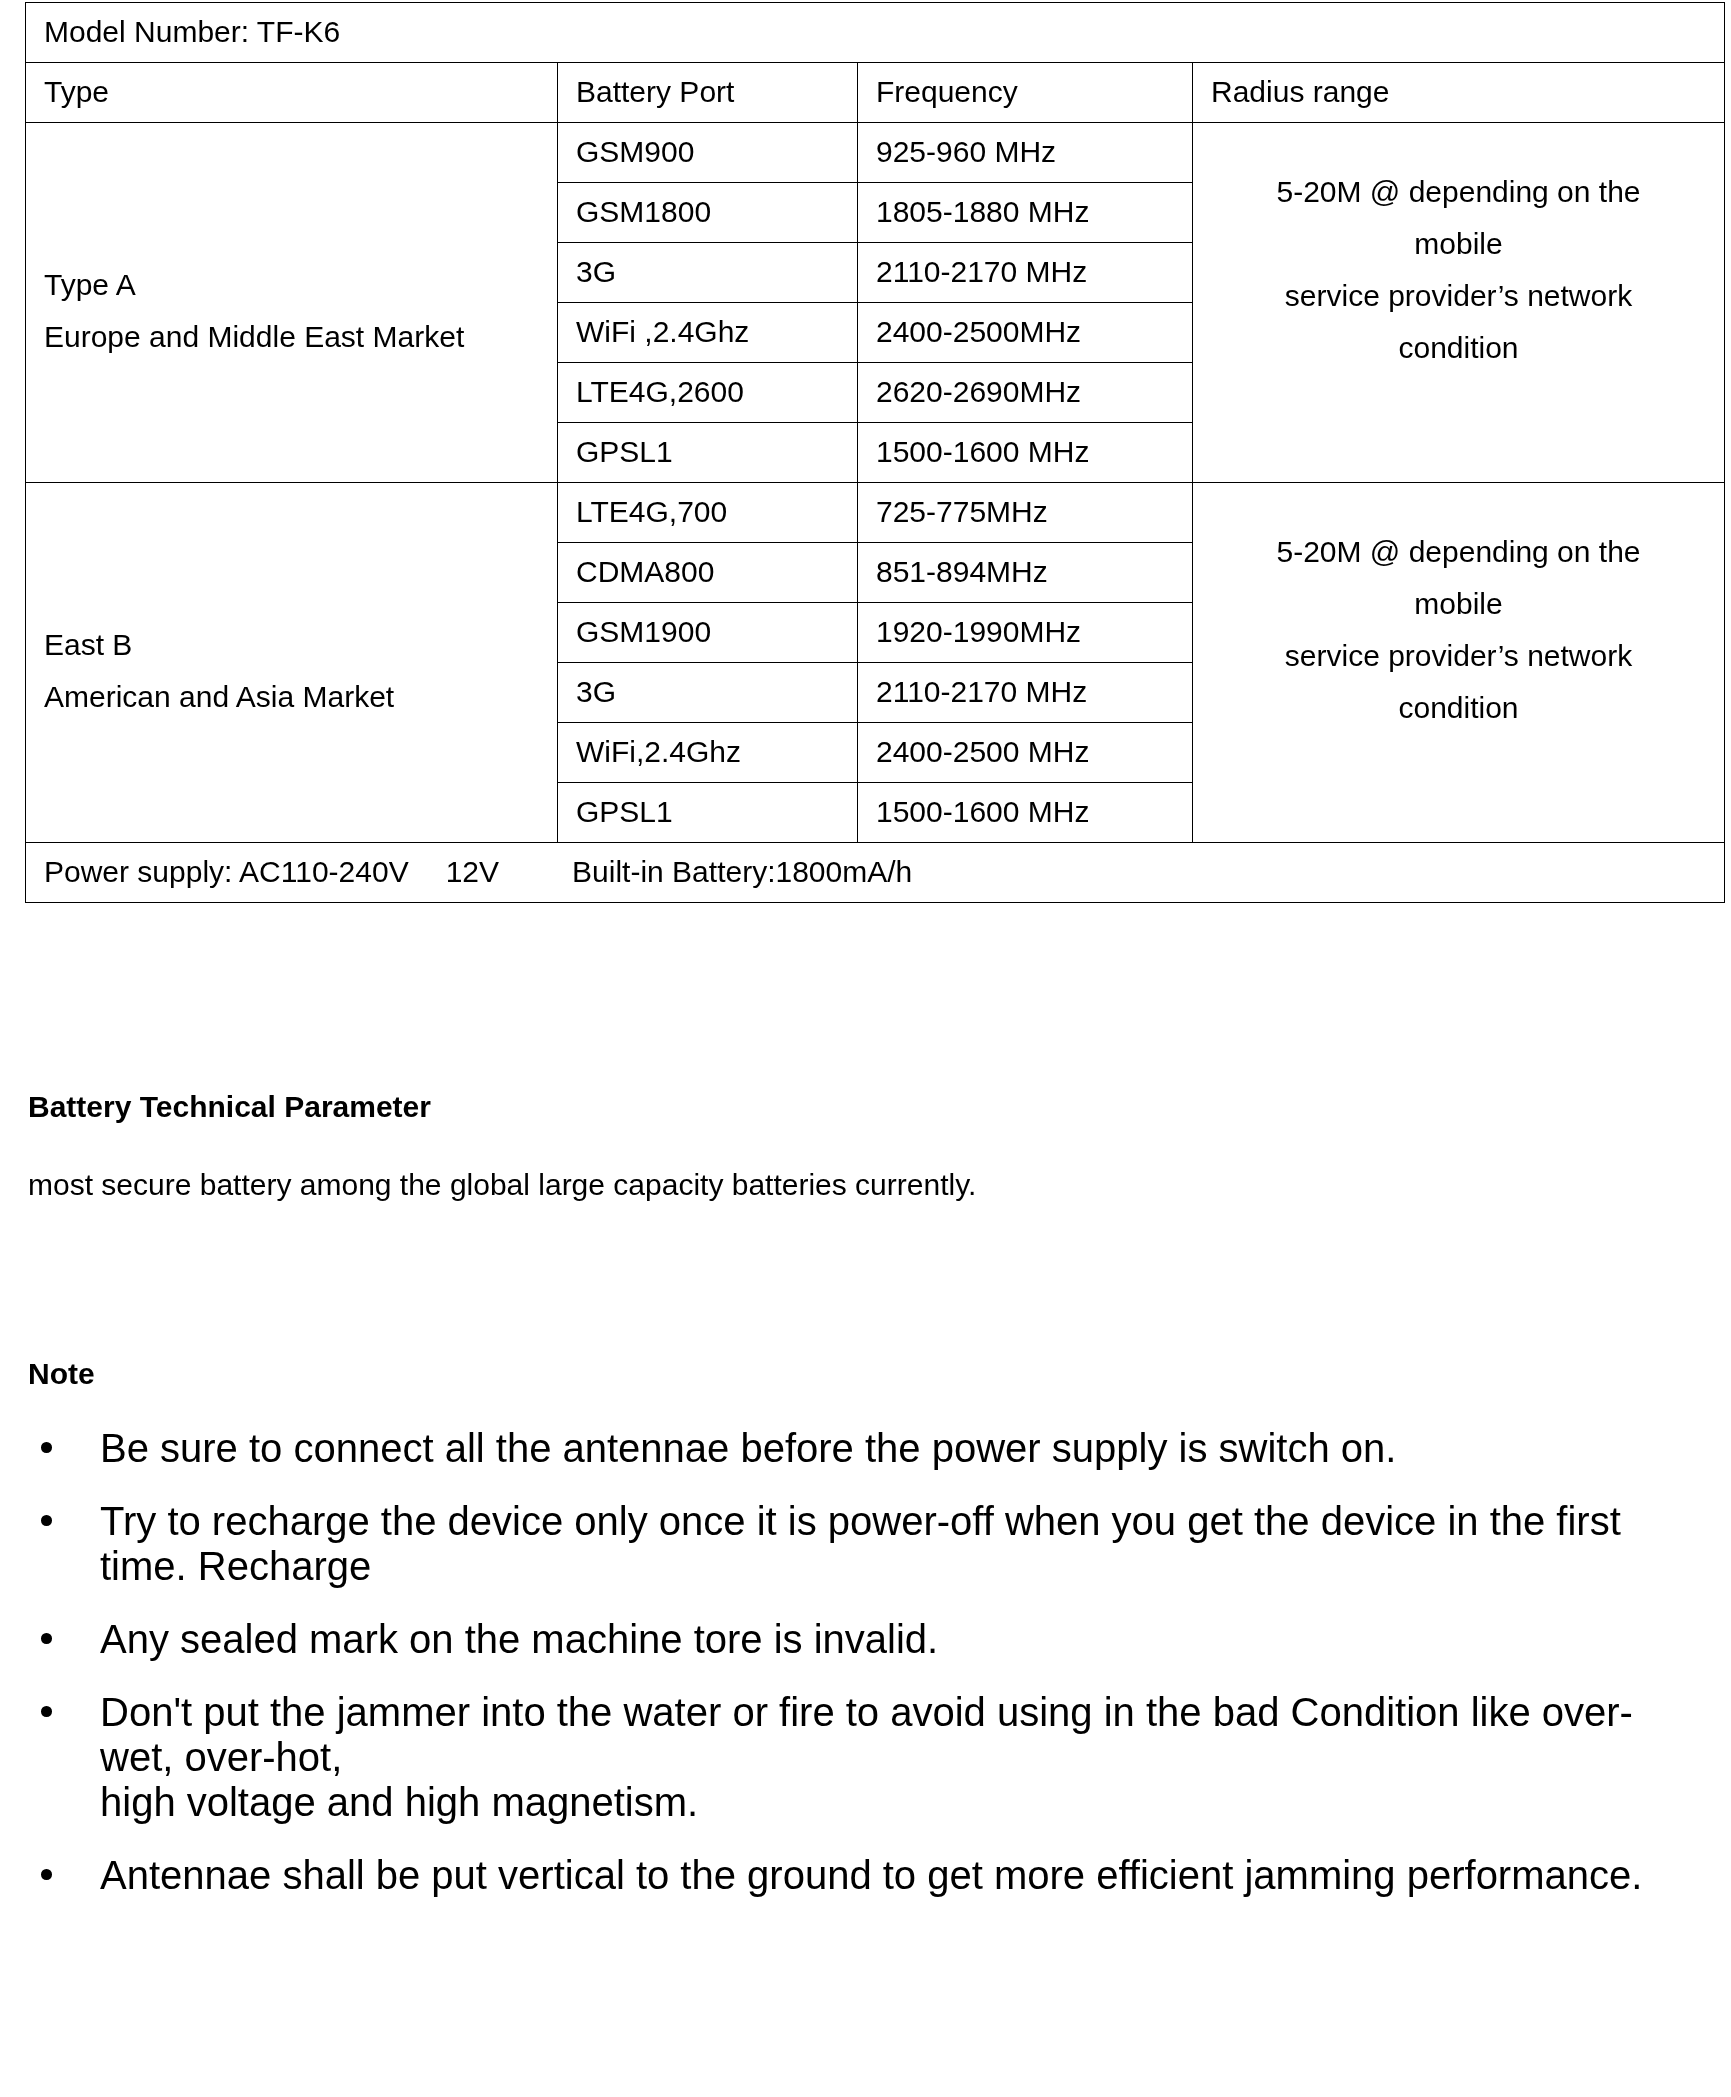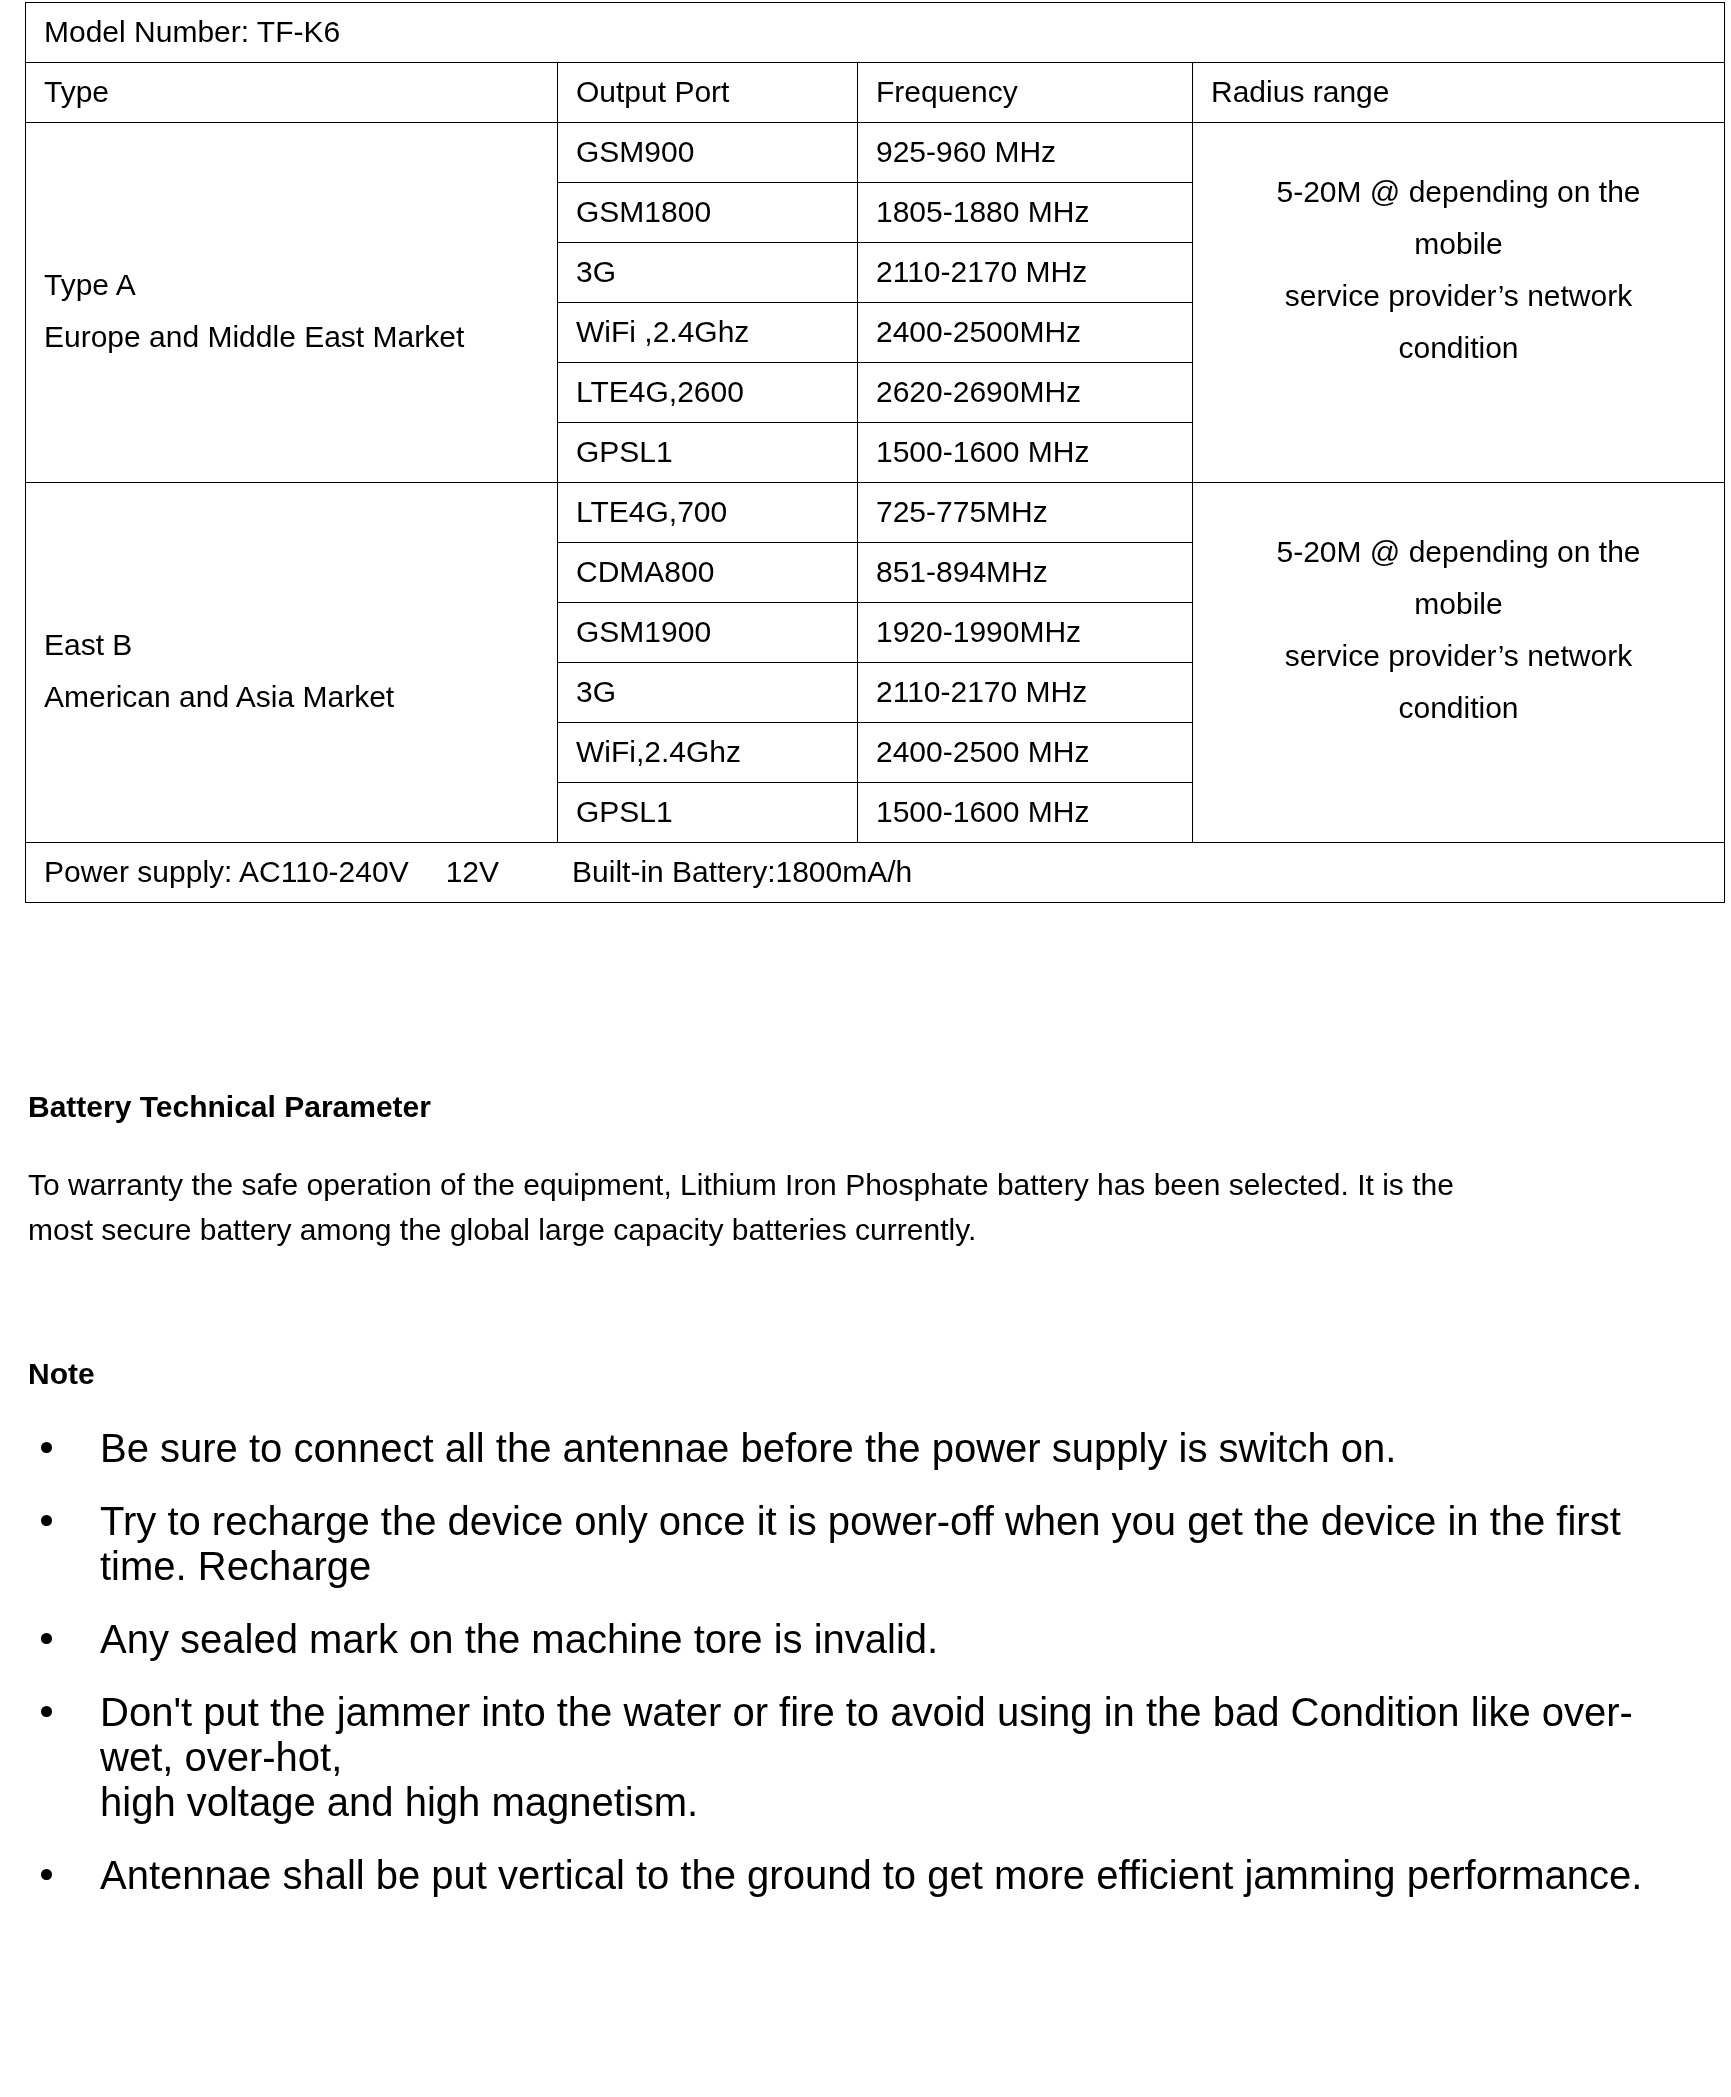--- a/index.html
+++ b/index.html
@@ -44,21 +44,21 @@
       <col style="width:300px">
       <col style="width:335px">
       <col style="width:532px">
   </colgroup>
   <tbody>
       <tr>
     <td colspan="4">Model Number: TF-K6</td>
   </tr>
   <tr>
     <td>Type</td>
-    <td>Output Port</td>
+    <td>Battery Port</td>
     <td>Frequency</td>
     <td>Radius range</td>
   </tr>
 
   <tr>
     <td rowspan="6" class="type-cell">
       <div>Type A</div>
       <div>Europe and Middle East Market</div>
     </td>
     <td>GSM900</td>
@@ -132,21 +132,20 @@
   <tr>
     <td colspan="4">
       <span>Power supply: AC110-240V</span><span class="pw-gap1"></span><span>12V</span><span class="pw-gap2"></span><span>Built-in Battery:1800mA/h</span>
     </td>
   </tr>
 </tbody>
   </table>
 
 <div class="section heading" style="top:1090px;">Battery Technical Parameter</div>
 <div class="section para" style="top:1162px;">
-  <div>To warranty the safe operation of the equipment, Lithium Iron Phosphate battery has been selected. It is the</div>
   <div>most secure battery among the global large capacity batteries currently.</div>
 </div>
 
 <div class="section heading" style="top:1357px;">Note</div>
 
 <ul class="bullets">
   <li>
       <span class="dot"></span>
       <div>Be sure to connect all the antennae before the power supply is switch on.</div>
     </li>

